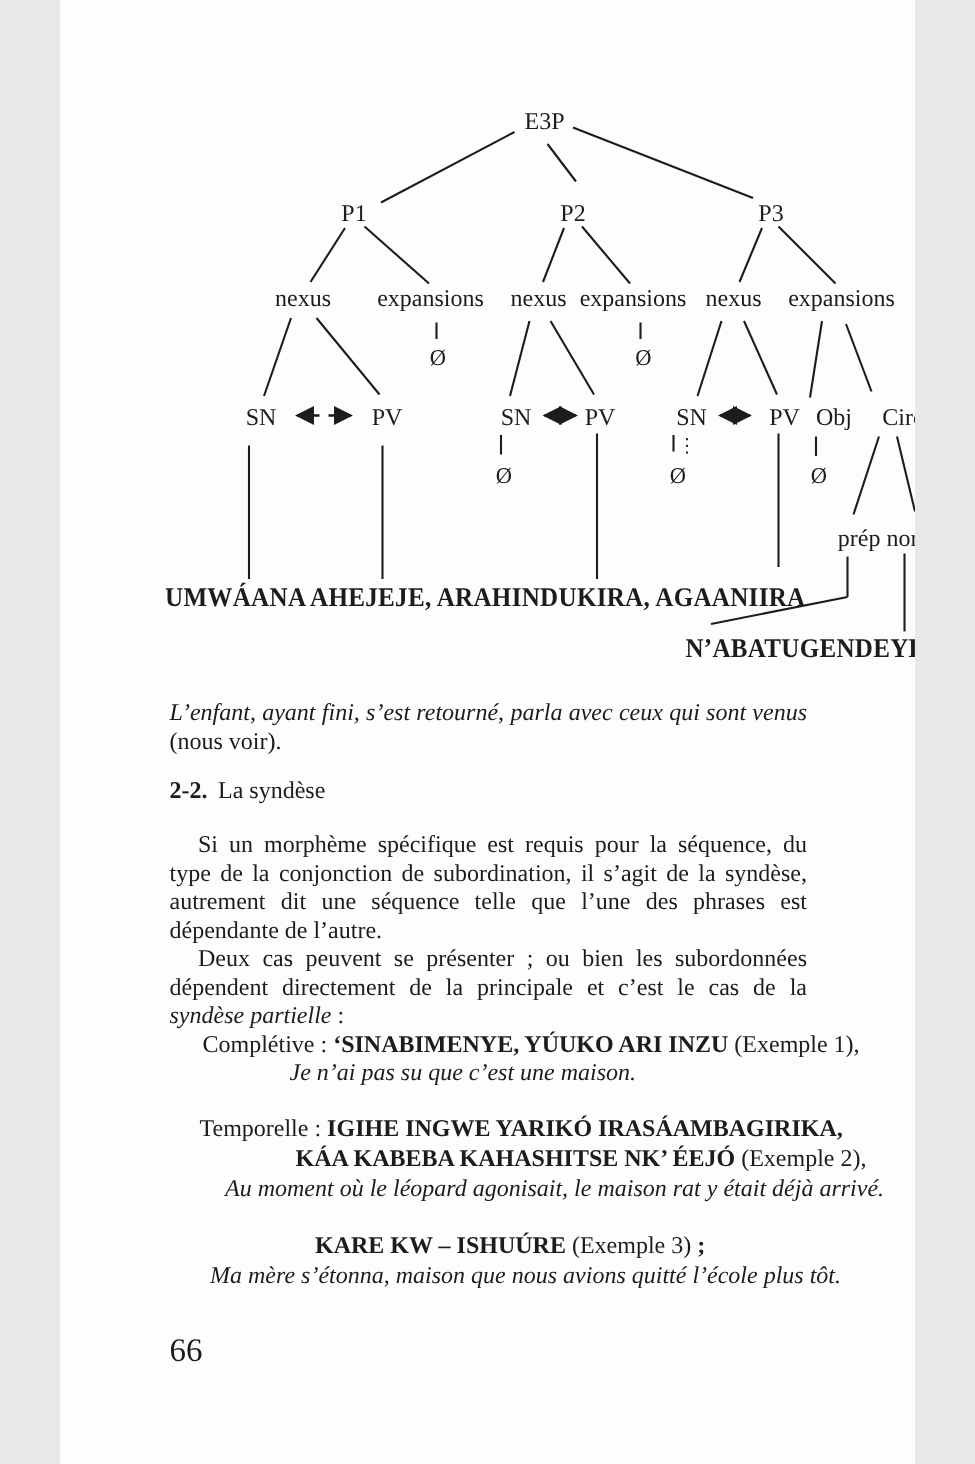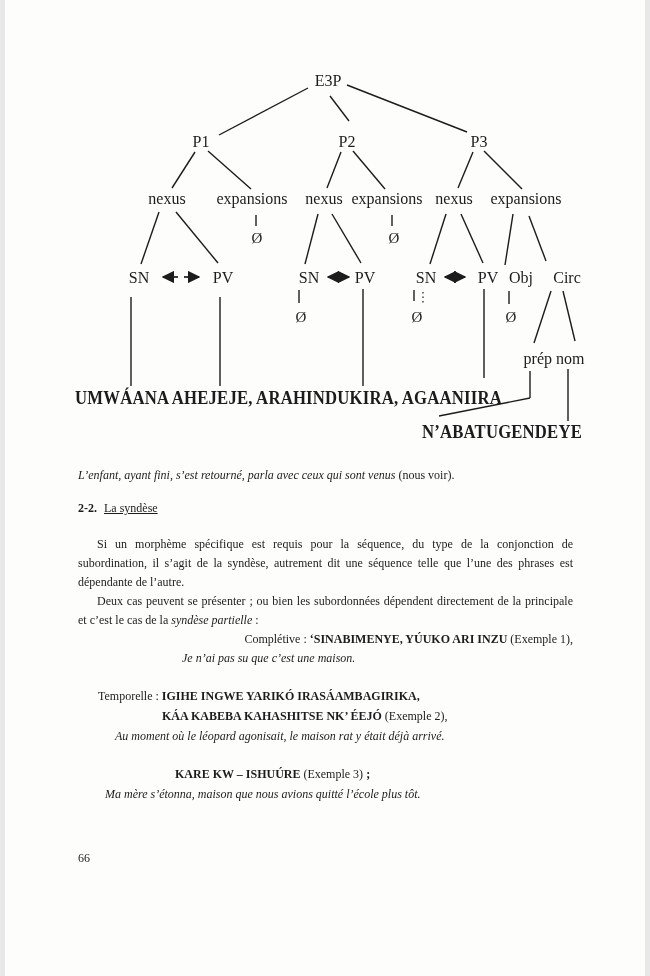--- a/index.html
+++ b/index.html
@@ -1,51 +1,51 @@
 <!DOCTYPE html>
 <html style="--ink: #1c1c1c; --paper: #fdfdfb;"><head>
 <meta charset="utf-8">
 <style>
   :root { --ink:#1c1c1c; --paper:#fdfdfb; }
   * { margin:0; padding:0; box-sizing:border-box; }
   html,body { background:#e8e8e8; }
   .page {
-    position:relative; width:640px; height:976px; margin:0 auto;
+    position:relative; width:570px; height:976px; margin:0 auto;
     background:var(--paper); color:var(--ink); overflow:hidden;
     font-family:"Liberation Serif","DejaVu Serif",serif;
   }
   svg.tree { display:block; }
   svg.tree line { stroke:var(--ink); stroke-width:1.4; }
   svg.tree line.dash-dots { stroke-dasharray:1.5 3; stroke-width:1.2; }
   svg.tree line.arrow-shaft { stroke-width:1.7; }
   svg.tree text { fill:var(--ink); font-family:"Liberation Serif","DejaVu Serif",serif; }
   text.nt { font-size:16px; text-anchor:middle; }
   text.null-sym { font-size:15px; text-anchor:middle; }
   text.bold-sentence { font-size:18px; font-weight:bold; letter-spacing:0.2px; }
   #ah path { fill:var(--ink); }
 
-  .body-text { padding:0 72px 0 73px; font-size:12px; line-height:19px; }
+  .body-text { padding:0 72px 0 73px; font-size:16px; line-height:19px; }
   .para { text-align:justify; }
   .ind { text-indent:19px; }
   .it { font-style:italic; }
   .b { font-weight:bold; }
   .trans { margin-top:14px; }
   .heading { margin-top:14px; }
-  .heading .ul { text-decoration:underline; margin-left:7px; }
+  .heading .ul { margin-left:7px; }
   .p-main { margin-top:17px; }
   .exline { white-space:nowrap; }
   .ml22 { margin-left:22px;text-align:right; }
-  .ml122 { margin-left:104px; }
+  .ml122 { margin-left:80px; }
   .ml20 { margin-left:20px; }
   .ml84 { margin-left:84px; }
   .ml37 { margin-left:37px; }
   .ml97 { margin-left:97px; }
   .ml27 { margin-left:27px; }
   .exblock { margin-top:18px; line-height:20px; }
-  .pageno { position:absolute; left:73px; top:851px; font-size:12px; }
+  .pageno { position:absolute; left:73px; top:887px; font-size:22px; }
 </style>
 </head>
 <body>
 
 <div class="page">
 
   <svg class="tree" width="650" height="452" viewBox="0 0 650 452">
     <defs>
       <marker id="ah" viewBox="0 0 10 10" refX="9" refY="5" markerWidth="7.5" markerHeight="7.5" orient="auto-start-reverse">
         <path d="M0,0 L10,5 L0,10 z"></path>

